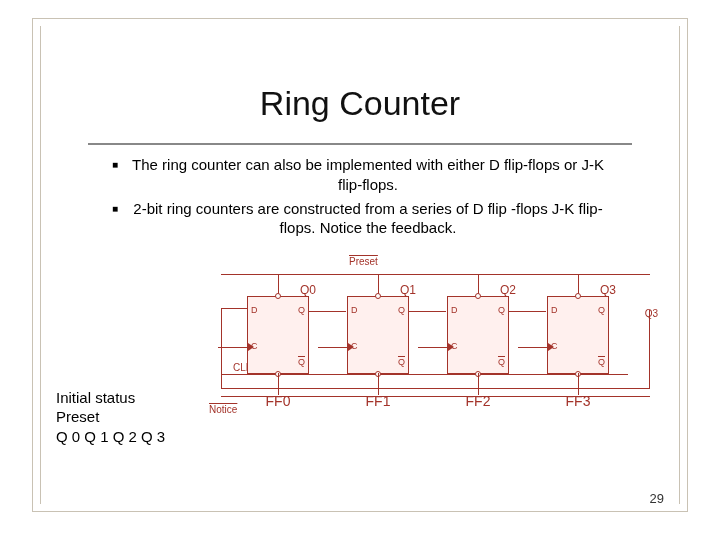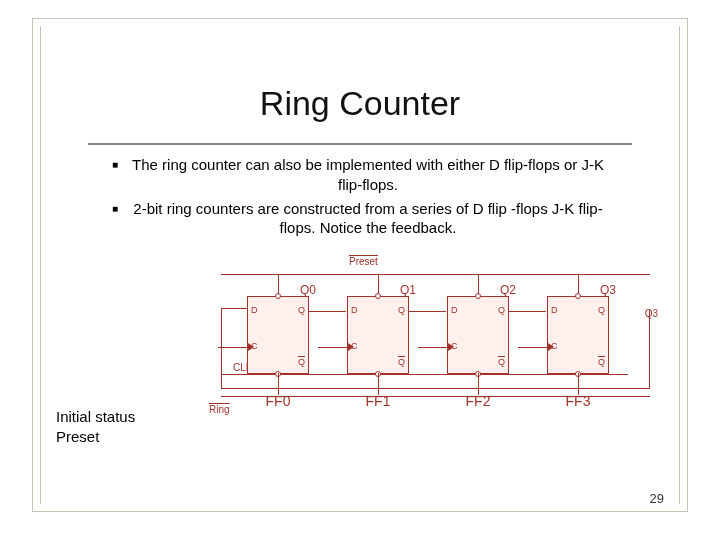--- a/index.html
+++ b/index.html
@@ -194,33 +194,34 @@
     <div class="row">
       <div class="sq">■</div>
       <div class="txt">2-bit ring counters are constructed from a series of D flip -flops J-K flip-flops. Notice the feedback.</div>
     </div>
   </div>
 
   <div class="lower">
     <div class="status">
       <div>Initial status</div>
       <div>Preset</div>
+      <div>Q 0 Q 1 Q 2 Q 3</div>
     </div>
 
     <div class="diagram">
       <div class="preset-label"><span class="bar">Preset</span></div>
       <div class="preset-line"></div>
       <div class="clk-label">CLK</div>
       <div class="clk-line"></div>
       <div class="clear-line"></div>
       <div class="feedback-v1"></div>
       <div class="feedback-h"></div>
       <div class="feedback-v2"></div>
       <div class="feedback-in"></div>
-      <div class="clear-label"><span class="bar">Ring</span></div>
+      <div class="clear-label"><span class="bar">Notice</span></div>
       <div class="out-q3">Q3</div>
 
       <div class="ff-row">
         <div class="ff">
           <div class="bubble-top"></div>
           <div class="bubble-bot"></div>
           <div class="d">D</div>
           <div class="q">Q</div>
           <div class="qb">Q</div>
           <div class="tri"></div>

